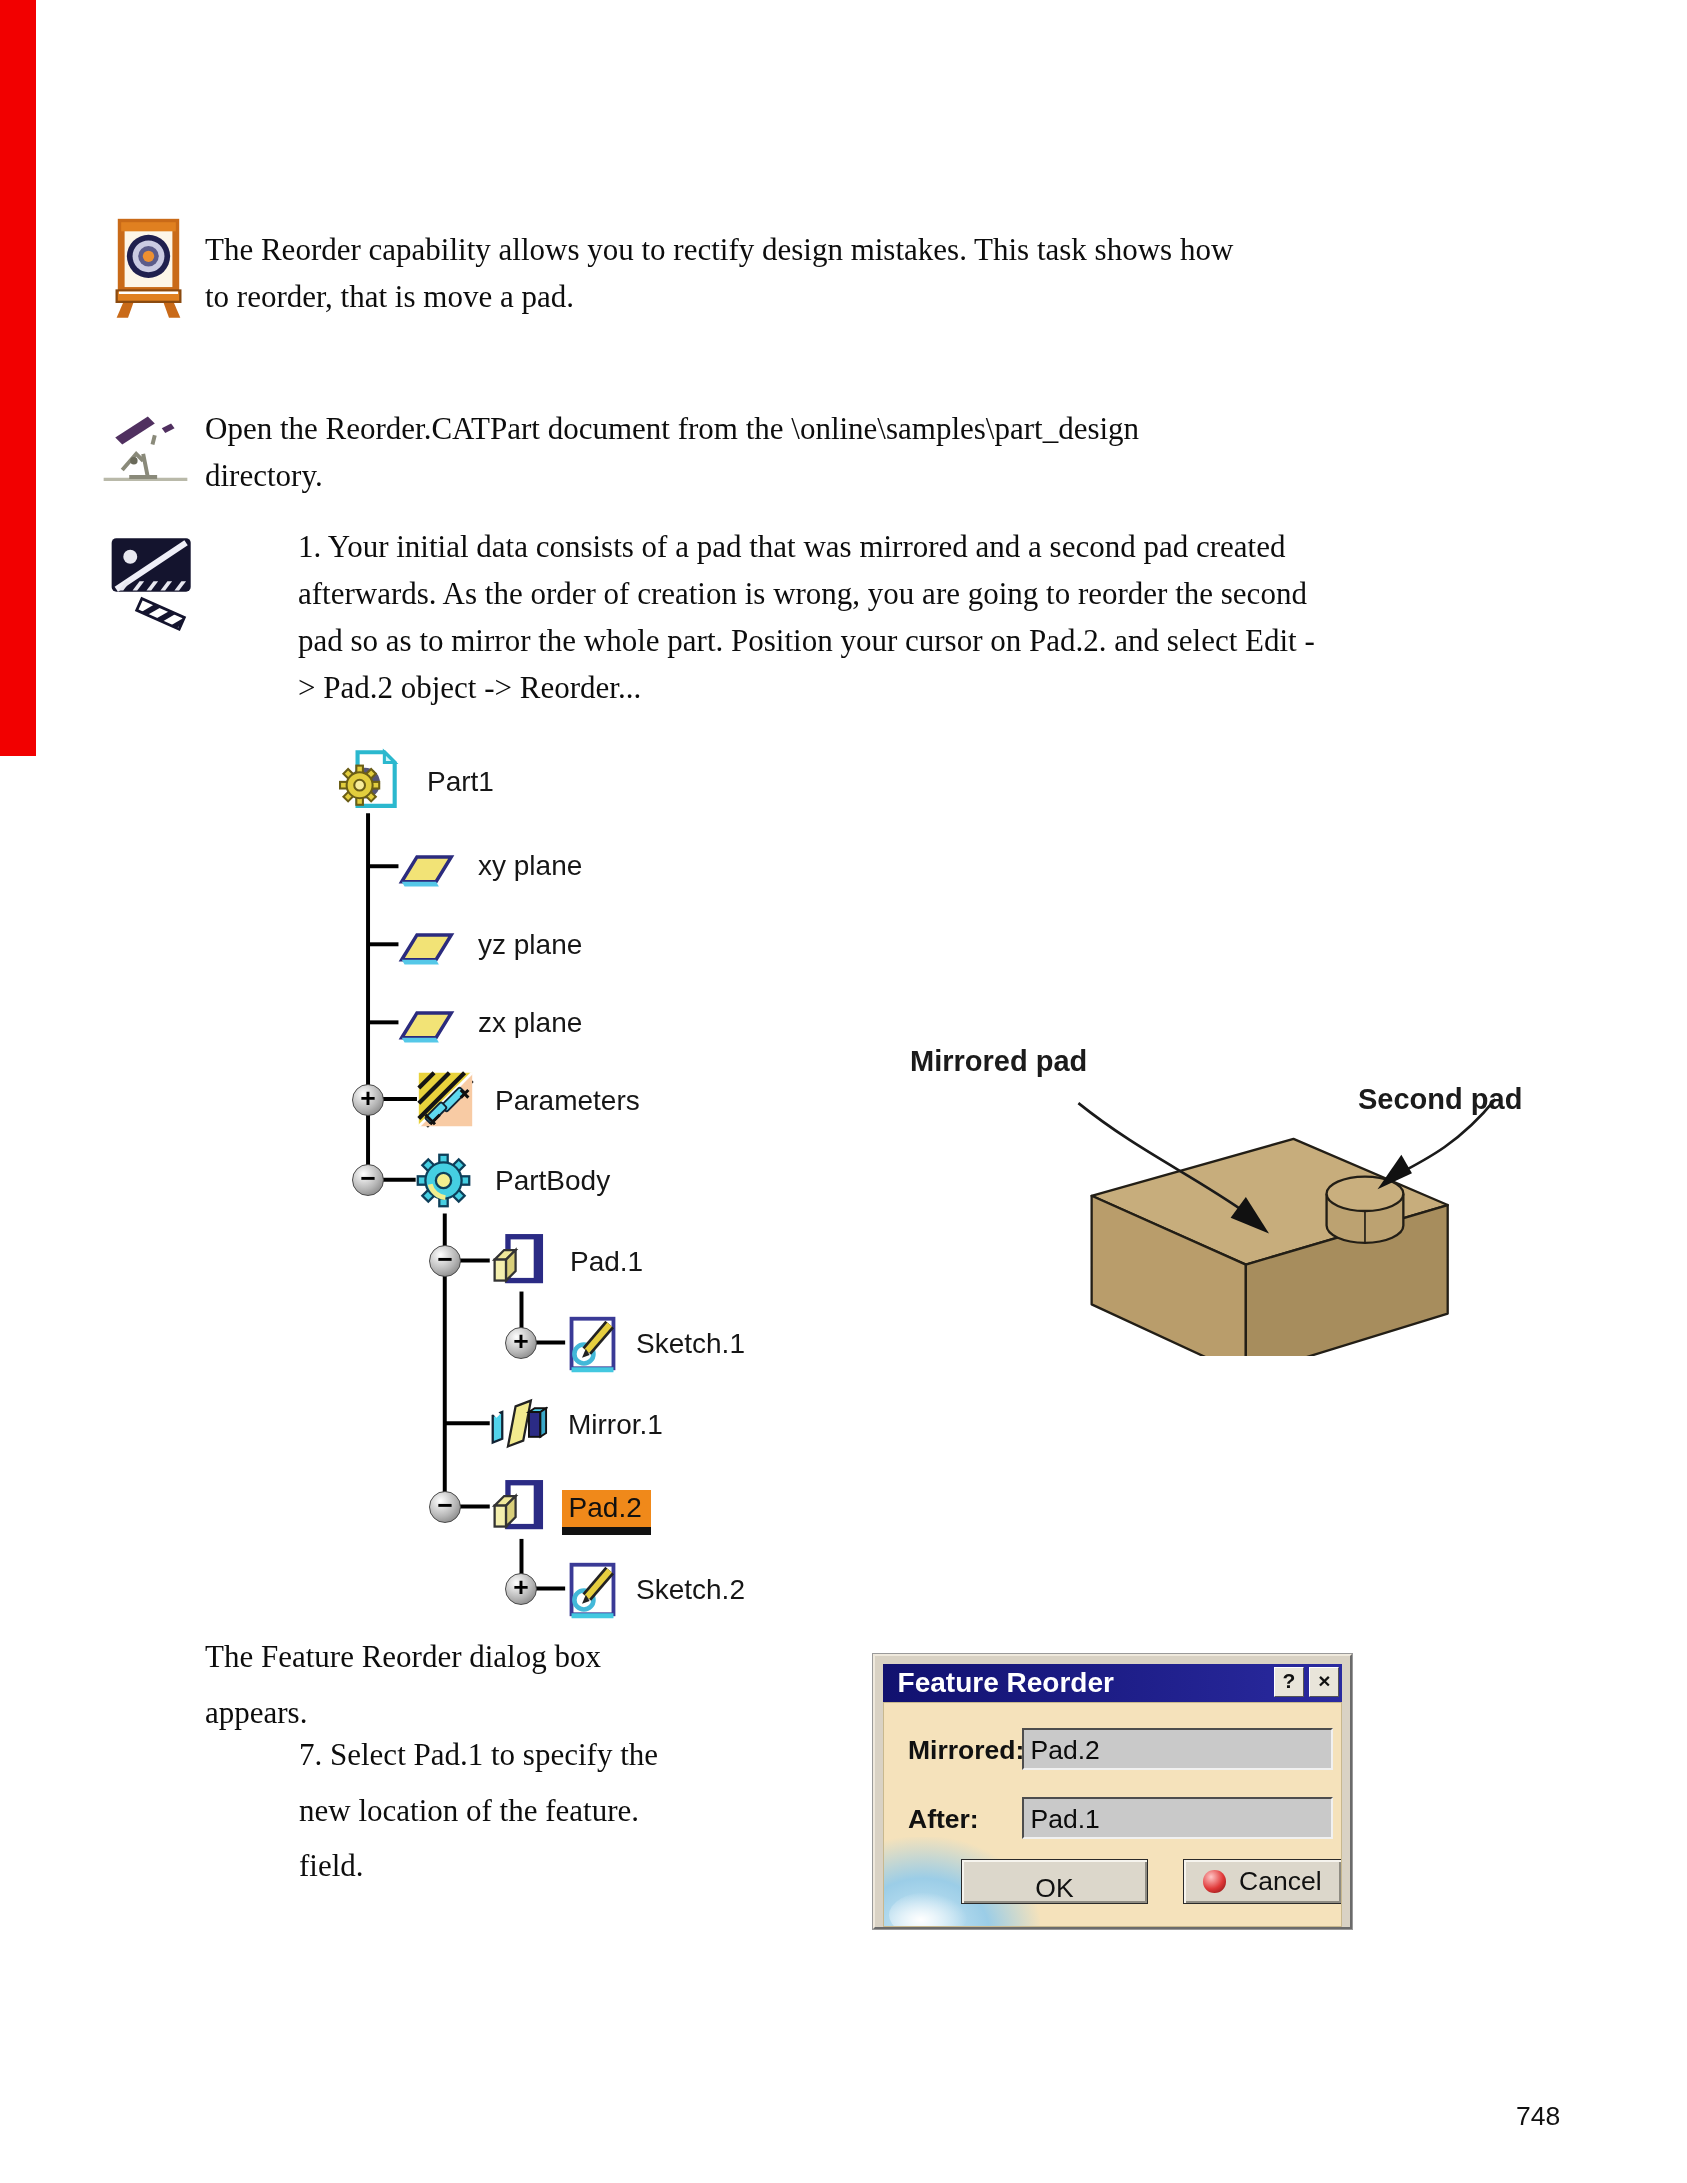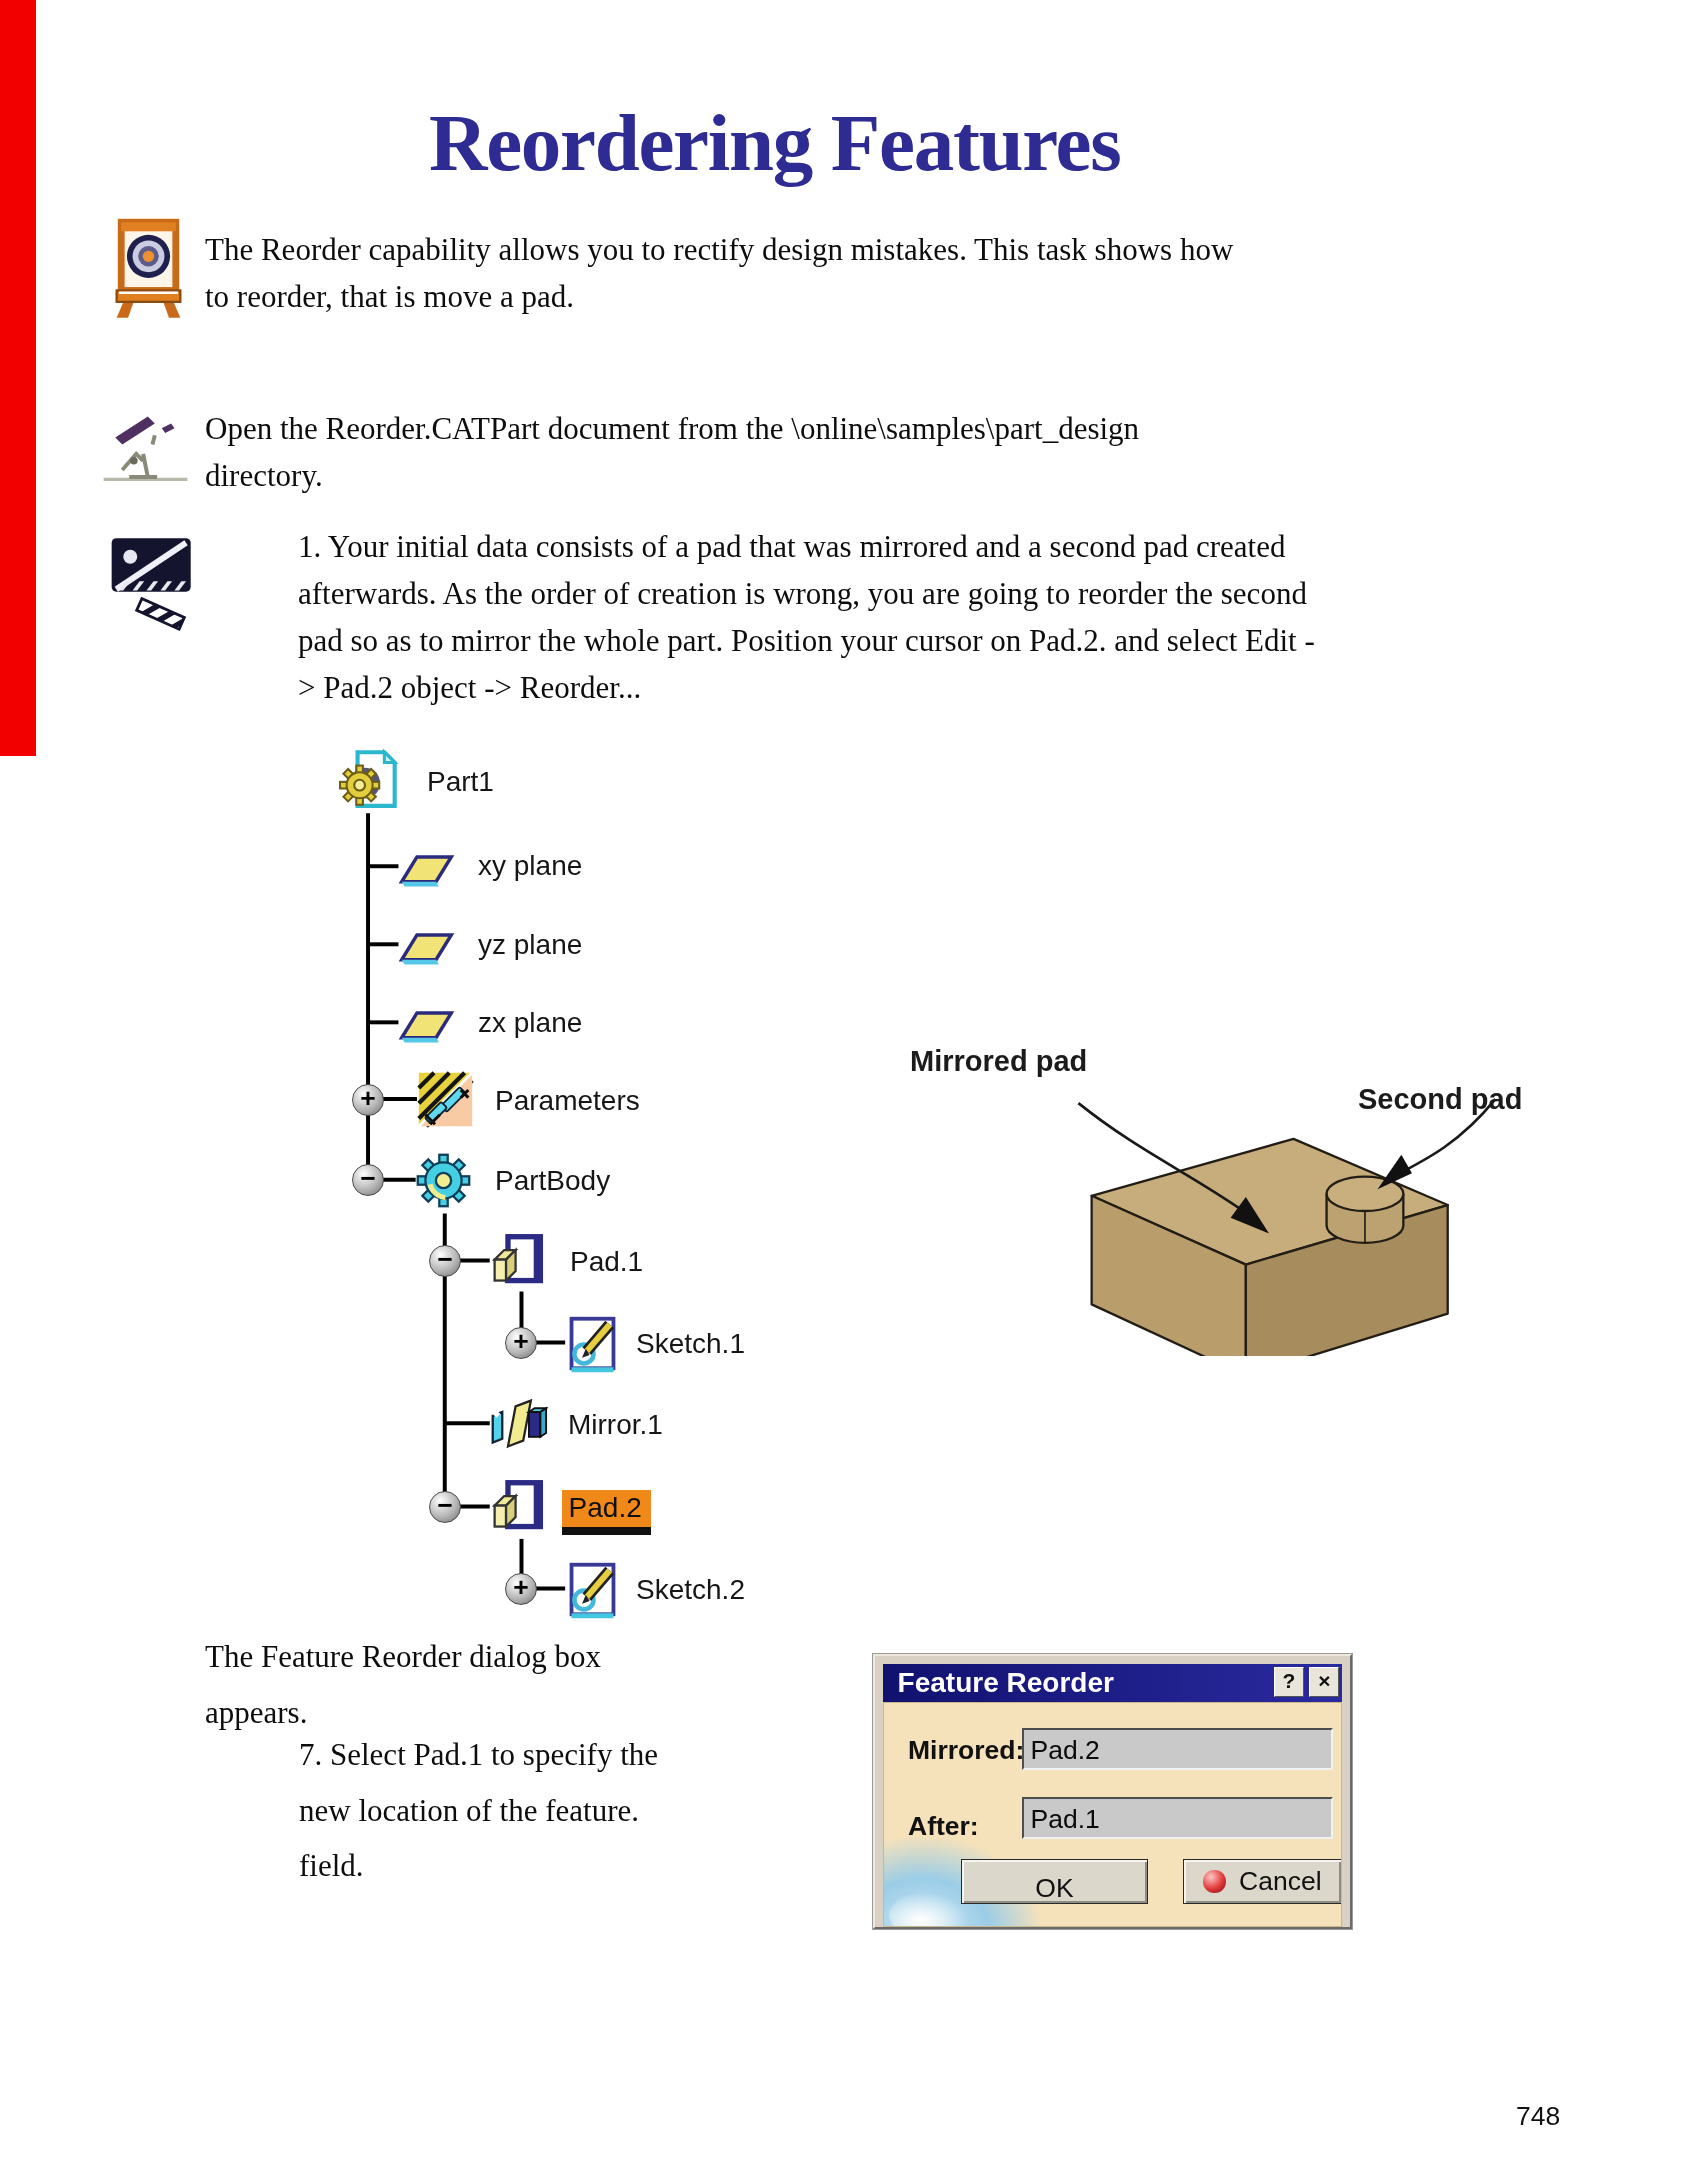--- a/index.html
+++ b/index.html
@@ -147,21 +147,20 @@
       <polygon points="28,10 31,8 31,21 28,23" fill="#3aa8c8" stroke="#111" stroke-width="1"></polygon>
       <polygon points="5,9 7,11 5,13 3,11" fill="#ffffff"></polygon>
     </symbol>
   </defs>
 </svg>
 
 <div class="page">
 
   <div class="abs accent-bar"></div>
 
-  <div class="abs page-title">Reordering Features</div>
 
   <svg class="abs" style="left:103px;top:217px" width="91" height="106" viewBox="0 0 40 46">
     <polygon points="6,44 12,30 16,30 11,44" fill="#c96a18"></polygon>
     <polygon points="34,44 28,30 24,30 29,44" fill="#c96a18"></polygon>
     <rect x="8" y="2" width="24" height="30" fill="#fdf6e8" stroke="#c96a18" stroke-width="3"></rect>
     <rect x="8" y="2" width="24" height="4" fill="#e08020"></rect>
     <rect x="6" y="32" width="28" height="5" fill="#e08020" stroke="#8a4a10" stroke-width="1"></rect>
     <line x1="7" y1="33" x2="33" y2="33" stroke="#fff" stroke-width="1"></line>
     <circle cx="20" cy="17" r="9.5" fill="#20204e"></circle>
     <circle cx="20" cy="17" r="7" fill="#cbcbe2"></circle>
@@ -325,21 +324,21 @@
     <div class="dlg-titlebar">
       <span class="dlg-title">Feature Reorder</span>
       <span class="dlg-btn help">?</span>
       <span class="dlg-btn close">×</span>
     </div>
     <div class="dlg-body">
       <div class="blob1"></div>
       <div class="blob2"></div>
       <span class="f-label" style="top:32px">Mirrored:</span>
       <div class="f-input" style="top:25px">Pad.2</div>
-      <span class="f-label" style="top:108px">After:</span>
+      <span class="f-label" style="top:101px">After:</span>
       <div class="f-input" style="top:94px">Pad.1</div>
       <div class="dlg-button ok">
         <span class="led green"></span>
         <span>OK</span>
       </div>
       <div class="dlg-button cancel">
         <span class="led red"></span>
         <span>Cancel</span>
       </div>
     </div>

